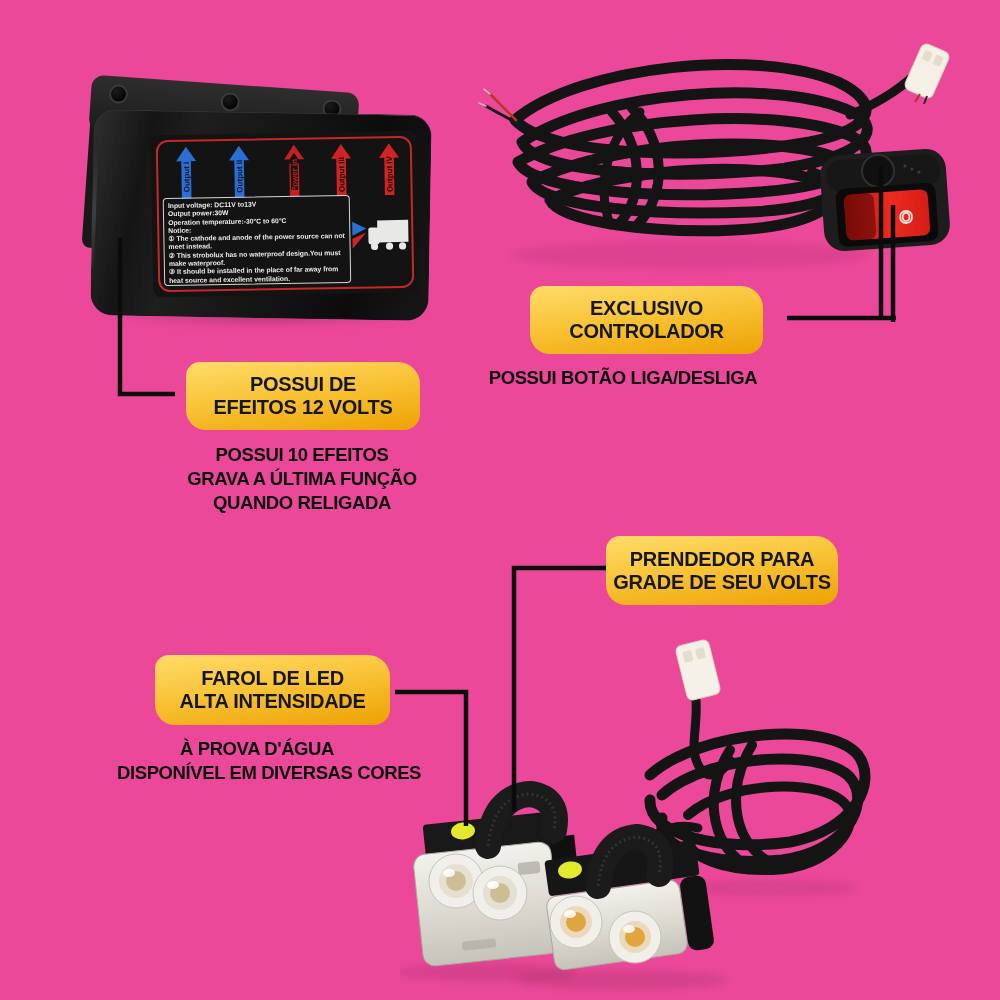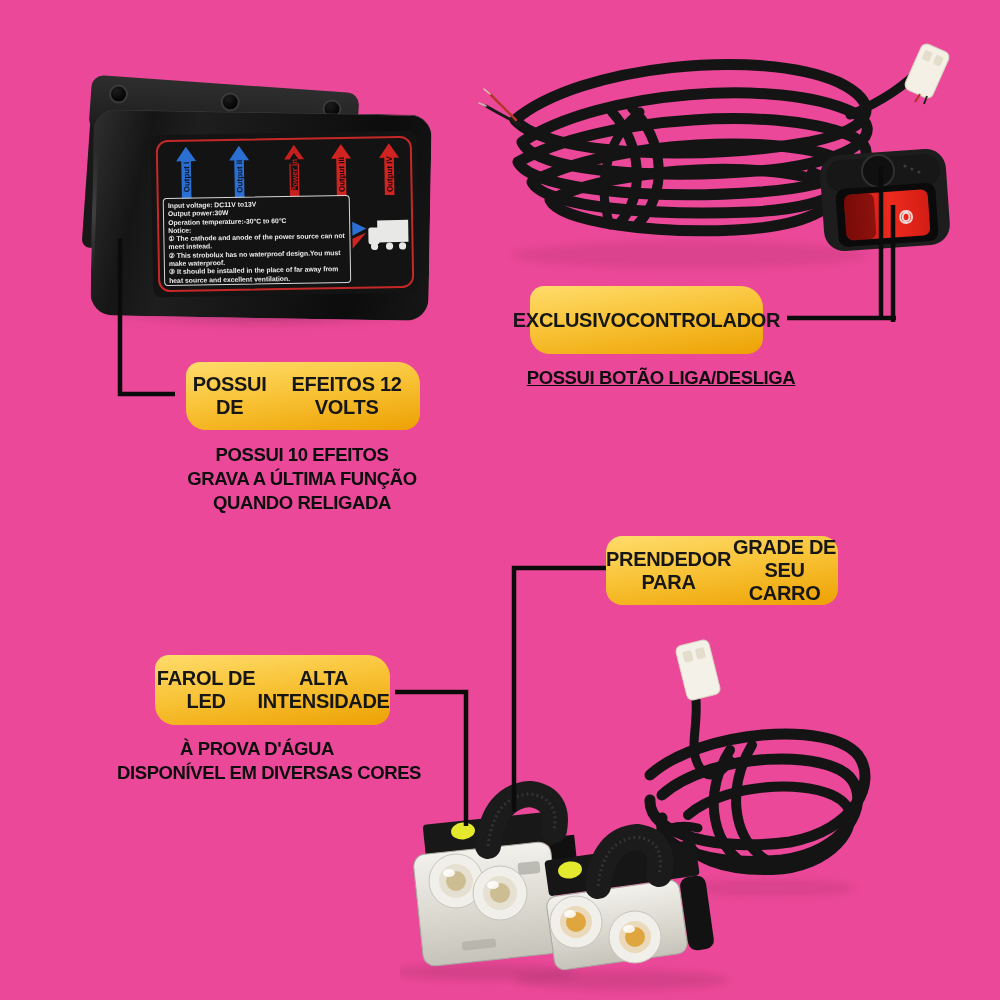--- a/index.html
+++ b/index.html
@@ -2,21 +2,21 @@
 <html><head>
 <meta charset="utf-8">
 <style>
   * { box-sizing: border-box; margin: 0; padding: 0; }
   html,body { background:#ffffff; }
   body { font-family: "Liberation Sans", sans-serif; }
   #scene { position:relative; width:1000px; height:1000px; background:#ec4899; overflow:hidden; }
 
   
   .badge {
-    position:absolute; display:flex; flex-direction:row; align-items:center; justify-content:center;
+    position:absolute; display:flex; flex-direction:column; align-items:center; justify-content:center;
     border-radius:14px 22px 16px 20px;
     background:linear-gradient(172deg, var(--badge-top) 0%, var(--badge-mid) 48%, var(--badge-bot) 100%);
     color:#161616; font-weight:bold; font-size:20px; line-height:23px; letter-spacing:-0.3px; text-align:center;
   }
   .desc {
     position:absolute; font-weight:bold; font-size:18.5px; line-height:24px; color:#0d0d0d;
     text-align:center; letter-spacing:-0.4px; white-space:nowrap;
   }
 
   
@@ -286,27 +286,27 @@
   <div class="desc" style="left:162px; top:443px; width:280px;">
     <div>POSSUI 10 EFEITOS</div>
     <div>GRAVA A ÚLTIMA FUNÇÃO</div>
     <div>QUANDO RELIGADA</div>
   </div>
 
   <div class="badge" style="left:530px; top:286px; width:233px; height:68px;">
     <span>EXCLUSIVO</span>
     <span>CONTROLADOR</span>
   </div>
-  <div class="desc" style="left:521px; top:366px; width:280px;text-decoration:underline;">
+  <div class="desc" style="left:483px; top:366px; width:280px;">
     <div>POSSUI BOTÃO LIGA/DESLIGA</div>
   </div>
 
-  <div class="badge" style="left:606px; top:536px; width:232px; height:69px;border-radius:16px;">
+  <div class="badge" style="left:606px; top:536px; width:232px; height:69px;">
     <span>PRENDEDOR PARA</span>
-    <span>GRADE DE SEU CARRO</span>
+    <span>GRADE DE SEU VOLTS</span>
   </div>
 
   <div class="badge" style="left:140px; top:655px; width:235px; height:70px;margin-left:15px;">
     <span>FAROL DE LED</span>
     <span>ALTA INTENSIDADE</span>
   </div>
   <div class="desc" style="left:117px; top:737px; width:280px;">
     <div>À PROVA D'ÁGUA</div>
     <div>DISPONÍVEL EM DIVERSAS CORES</div>
   </div>

